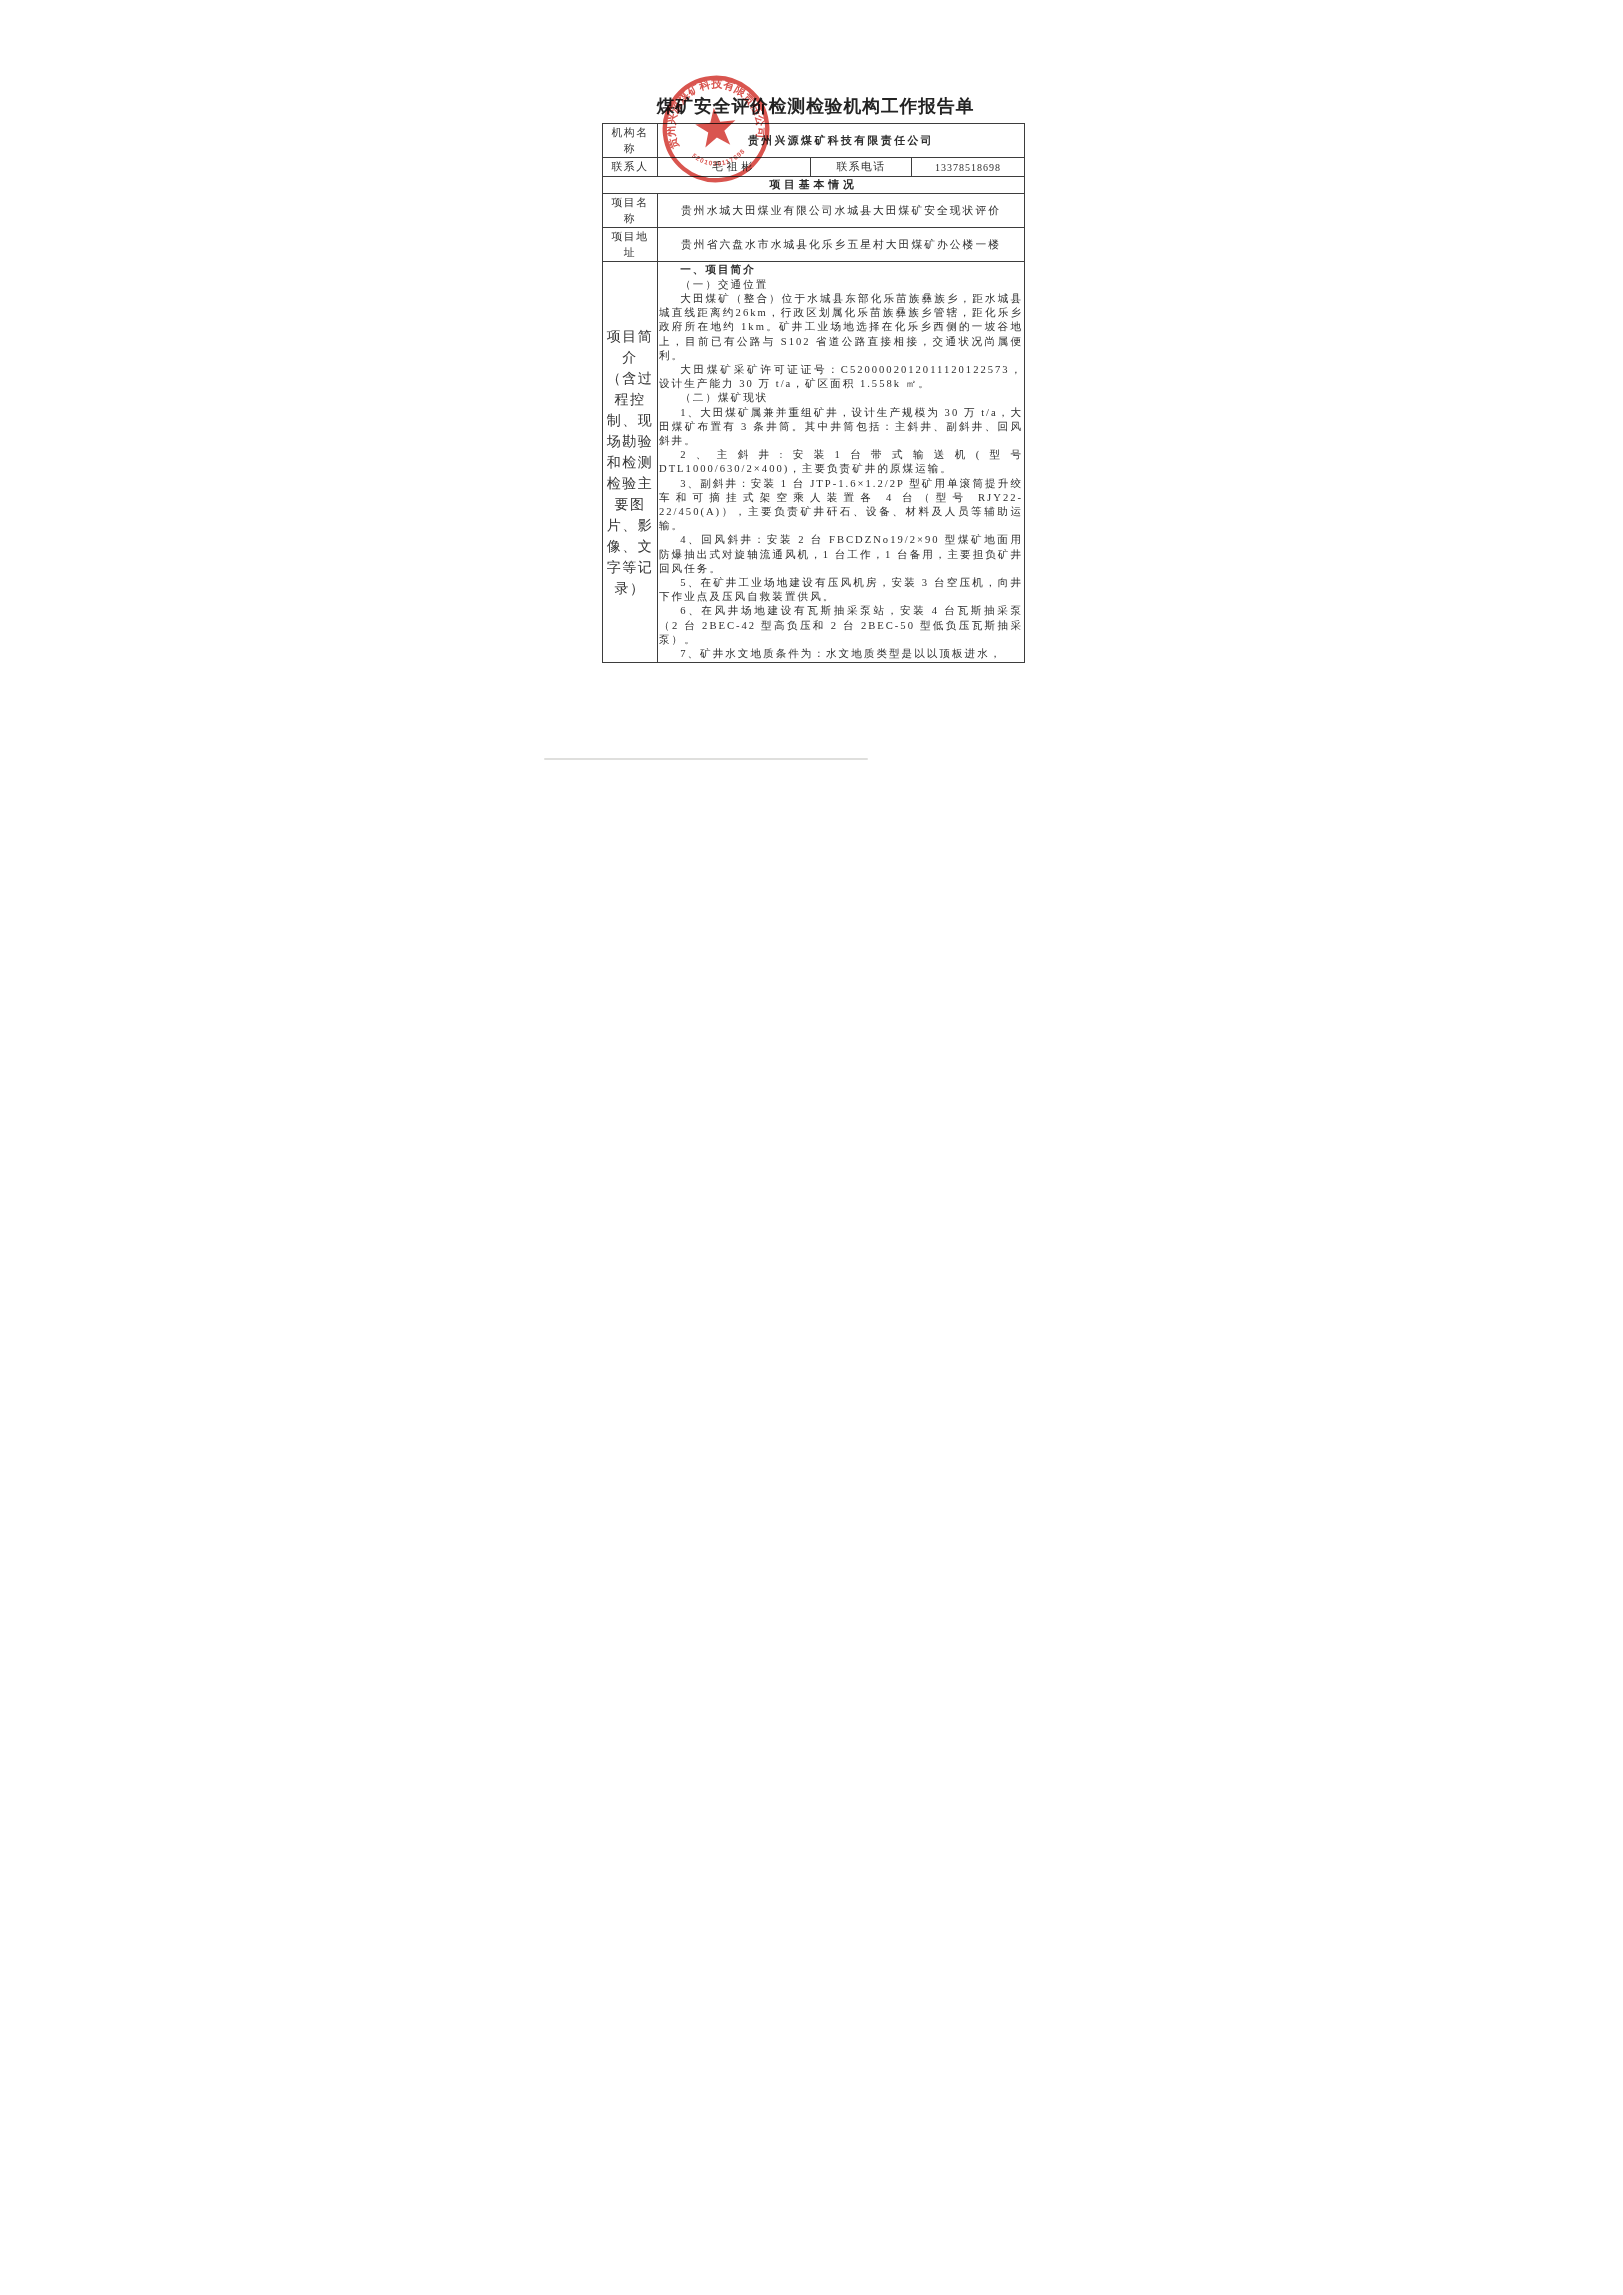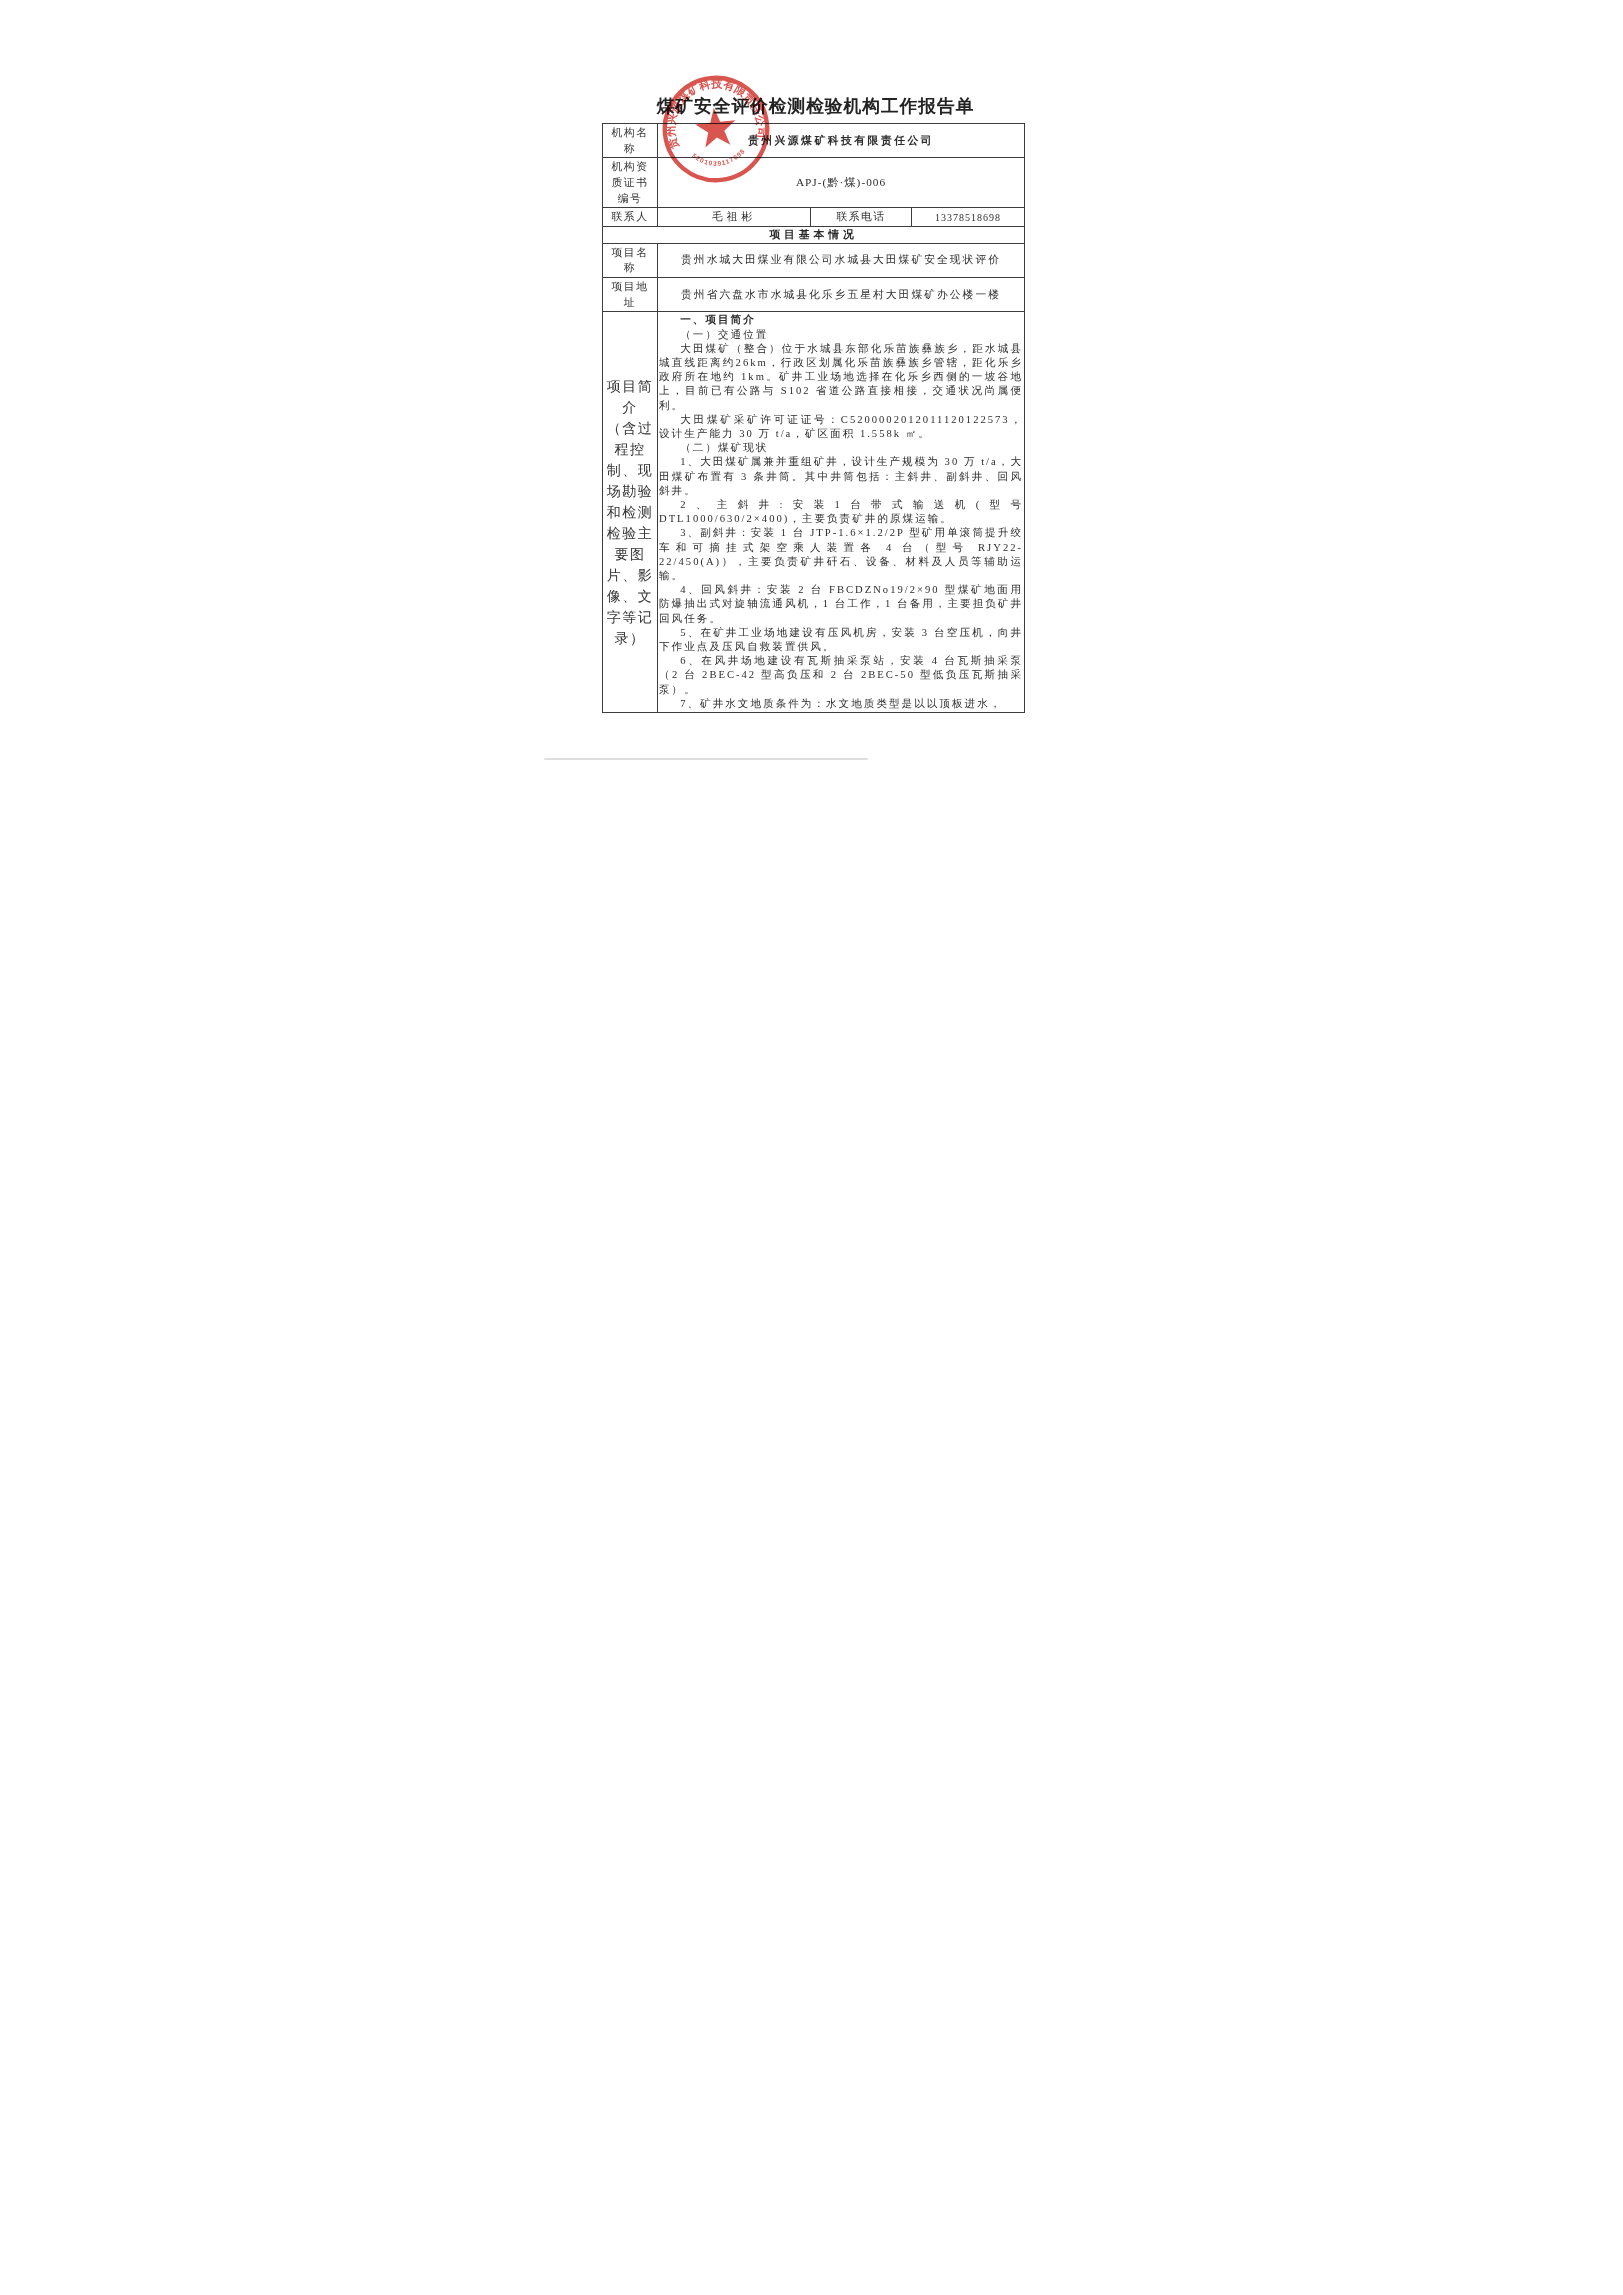--- a/index.html
+++ b/index.html
@@ -113,26 +113,20 @@
       <col style="width:153px">
       <col style="width:101px">
       <col style="width:113px">
     </colgroup>
     <tbody>
       <tr style="height:33px">
         <td class="label-cell">机构名
 称</td>
         <td colspan="3" class="value-cell org-value">贵州兴源煤矿科技有限责任公司</td>
       </tr>
-      <tr style="height:45px">
-        <td class="label-cell">机构资
-质证书
-编号</td>
-        <td colspan="3" class="value-cell cert-value">APJ-(黔·煤)-006</td>
-      </tr>
       <tr style="height:18px">
         <td class="label-cell">联系人</td>
         <td class="value-cell name-value">毛祖彬</td>
         <td class="label-cell">联系电话</td>
         <td class="value-cell phone-value">13378518698</td>
       </tr>
       <tr style="height:14.7px">
         <td colspan="4" class="section-cell">项目基本情况</td>
       </tr>
       <tr style="height:31px">

